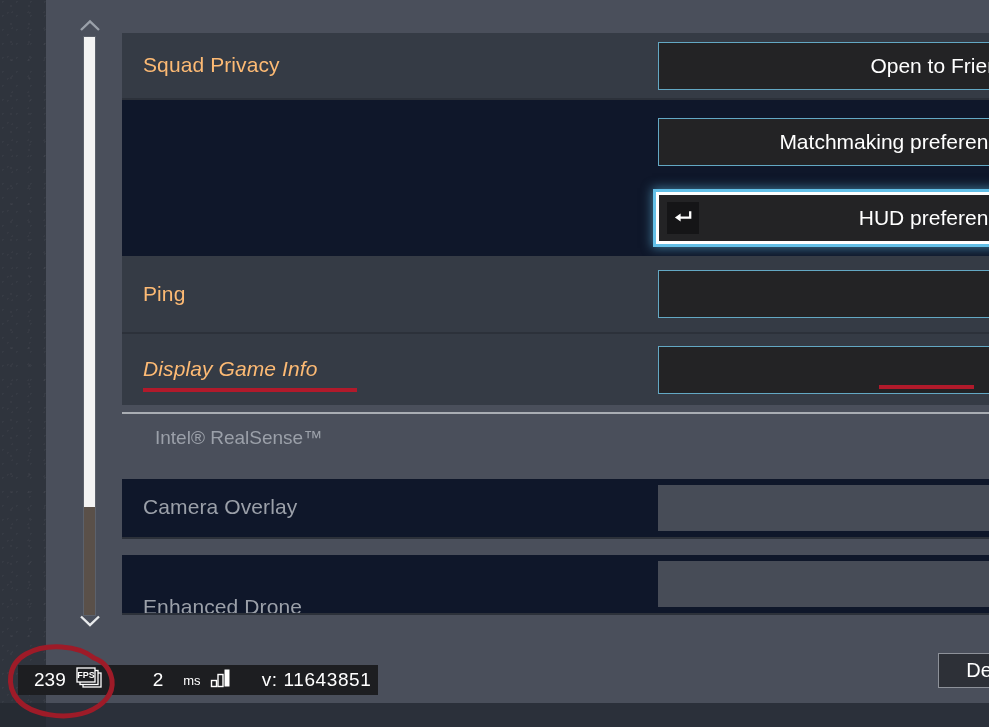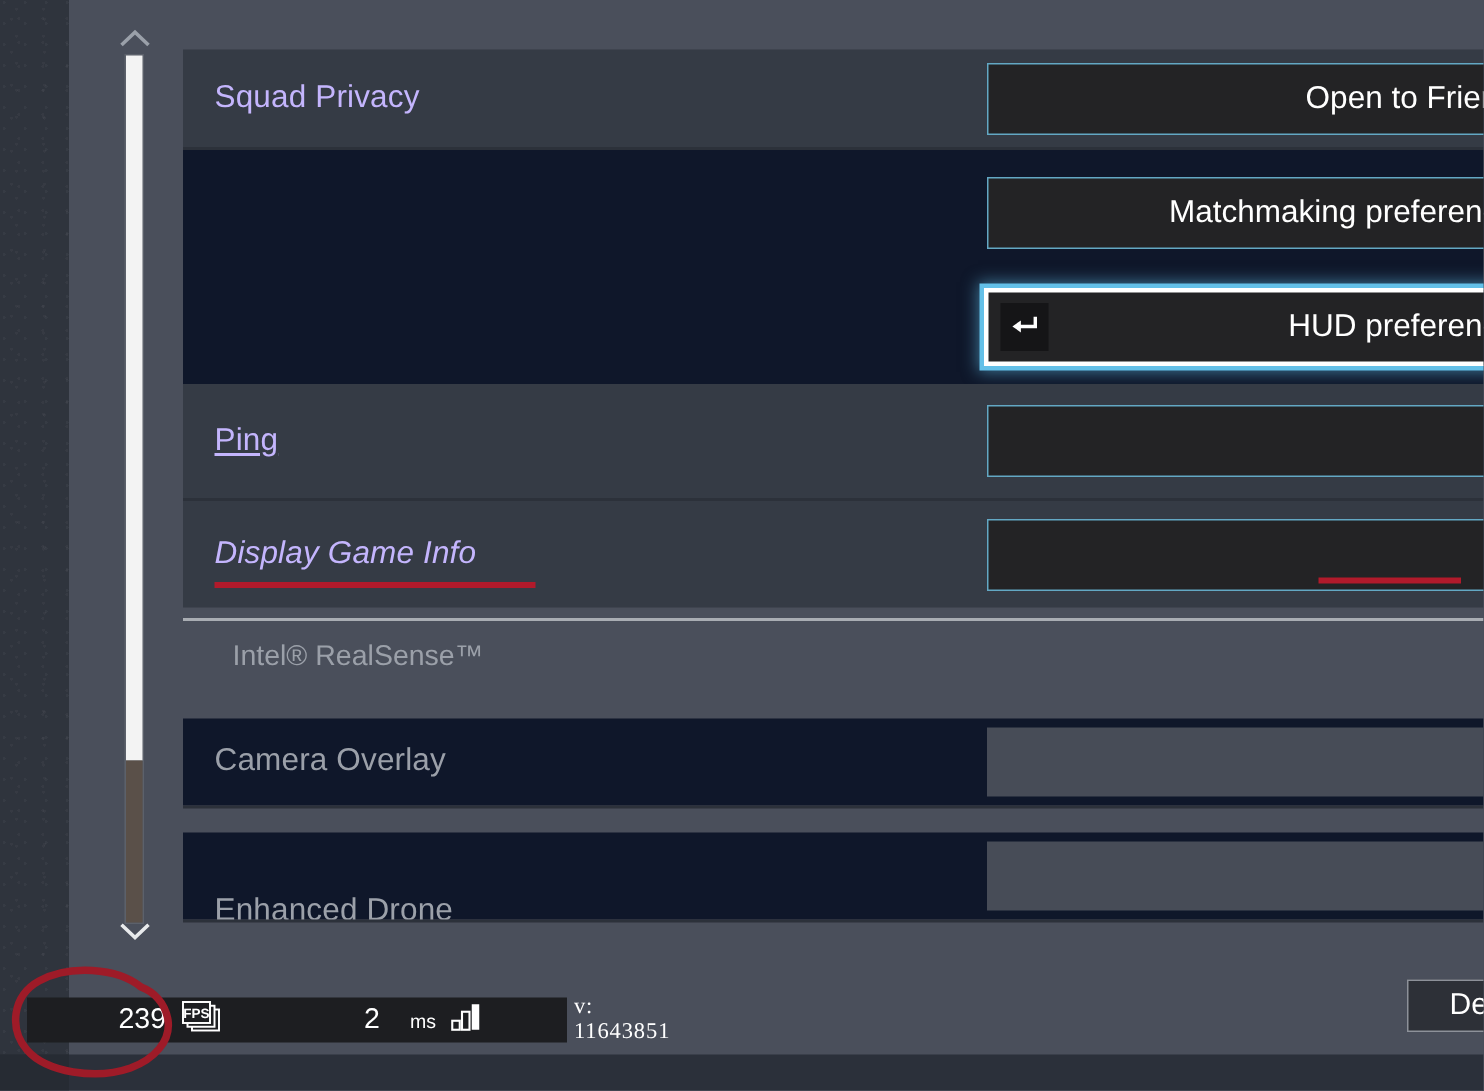--- a/index.html
+++ b/index.html
@@ -58,21 +58,21 @@
   }
   .sb-lower{
     position:absolute;left:8px;top:497px;width:11px;height:108px;
     background:#5a5049;
   }
 
   
   .list{position:absolute;left:122px;top:0;width:867px;height:640px;}
   .row{position:absolute;left:0;width:867px;display:block;}
   .row .label{
-    position:absolute;left:21px;color:#c4b5fd;font-size:21px;
+    position:absolute;left:21px;color:#fdba74;font-size:21px;
     letter-spacing:.1px;white-space:nowrap;
   }
   .row.dark{background:#353b45;}
   .row.light{background:#0f172a;}
   .row-sep{
     position:absolute;left:0;width:867px;height:2px;background:#2c313a;
   }
   .row-sep.bright{background:#a9adb3;height:2px;}
 
   
@@ -114,27 +114,27 @@
     background:#2d3037;border:1px solid #8d9199;box-sizing:border-box;
     display:flex;align-items:center;justify-content:center;
   }
   .default-btn span{color:#ffffff;font-size:20px;white-space:nowrap;}
 
   
   .perf{
     position:absolute;left:18px;top:665px;width:360px;height:30px;
     background:#1d1e21;display:flex;align-items:center;
   }
-  .perf .seg{display:flex;align-items:center;color:#ffffff;padding-left:45px;}
+  .perf .seg{display:flex;align-items:center;color:#ffffff;}
   .perf .fps-num{font-size:19px;margin-left:16px;}
   .perf .fps-icon{margin-left:8px;display:block;}
   .perf .ms-num{font-size:19px;margin-left:49px;}
   .perf .ms-unit{font-size:13px;margin-left:20px;}
   .perf .bars-icon{margin-left:9px;display:block;}
-  .perf .vtext{font-size:15px;margin-left:16px;letter-spacing:.6px;font-family:Liberation Serif, serif;}
+  .perf .vtext{font-size:19px;margin-left:30px;letter-spacing:.6px;}
 
   .annot-ellipse{position:absolute;left:2px;top:642px;pointer-events:none;}
 </style>
 </head>
 <body>
 
 <div id="root">
 
   <div class="bg-left"></div>
   <div class="bg-panel"></div>
@@ -178,21 +178,21 @@
       <span class="enter-key">
         <svg width="20" height="18" viewBox="0 0 20 18" aria-hidden="true">
           <path d="M17.2 2.2 v6.4 H6.2" fill="none" stroke="#ffffff" stroke-width="2.3"></path>
           <polygon points="7.6,4.6 7.6,12.6 1.9,8.6" fill="#ffffff"></polygon>
         </svg>
       </span>
       <span class="vtext">HUD preferences</span>
     </div>
 
     <div class="row dark" style="top:256px;height:76px;">
-      <span class="label" style="top:26px;text-decoration:underline;">Ping</span>
+      <span class="label" style="top:26px;">Ping</span>
     </div>
     <div class="row-sep" style="top:332px;"></div>
 
     <div class="valuebox" style="left:536px;top:270px;width:380px;height:48px;">
       
     </div>
 
     <div class="row dark" style="top:334px;height:71px;">
       <span class="label" style="top:23px;font-style:italic;">Display Game Info</span>
     </div>

